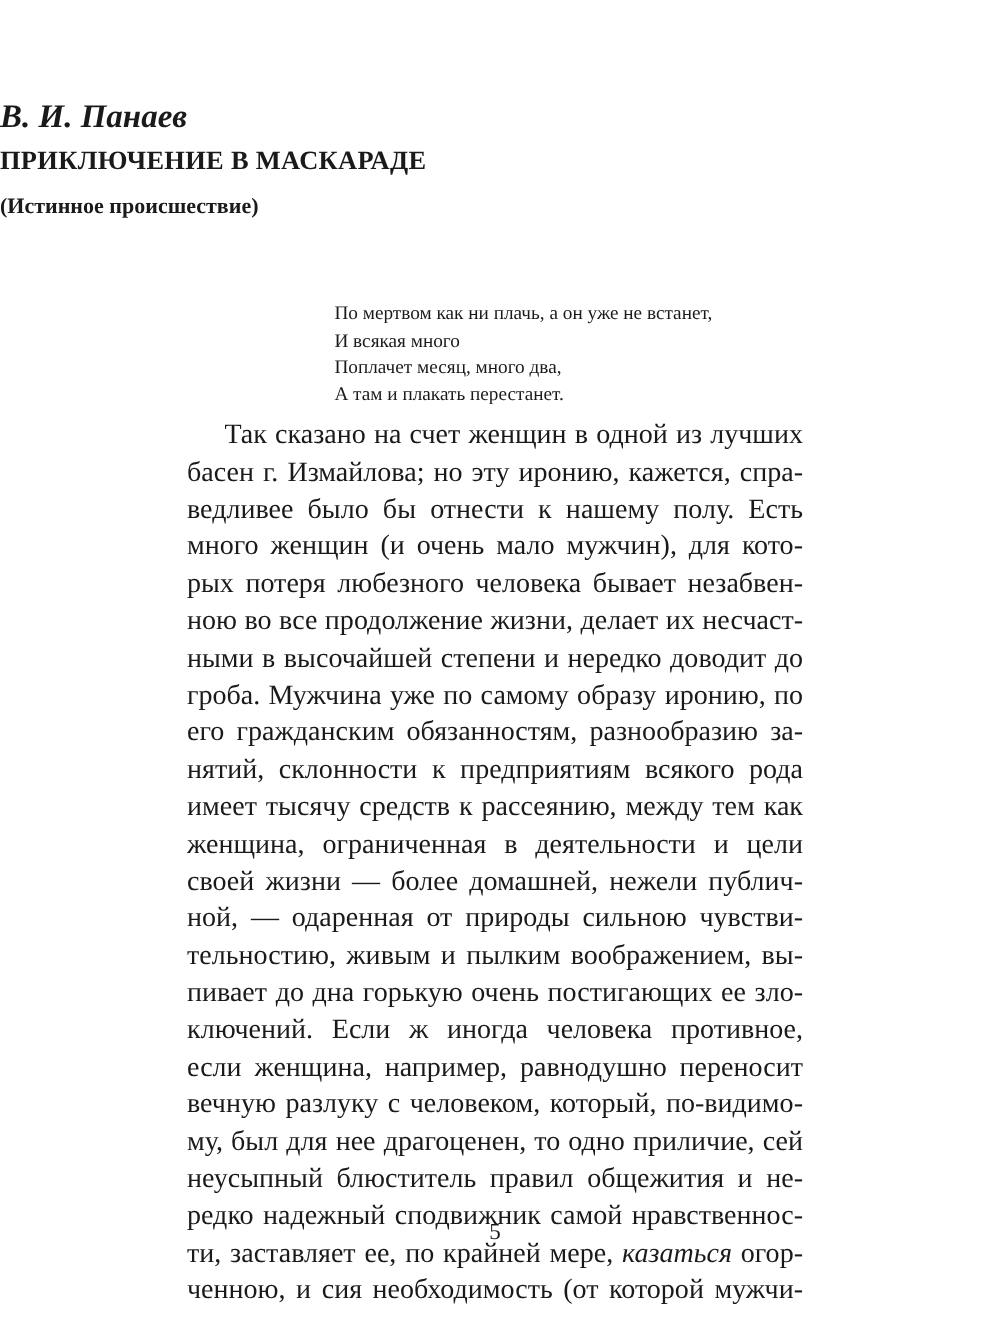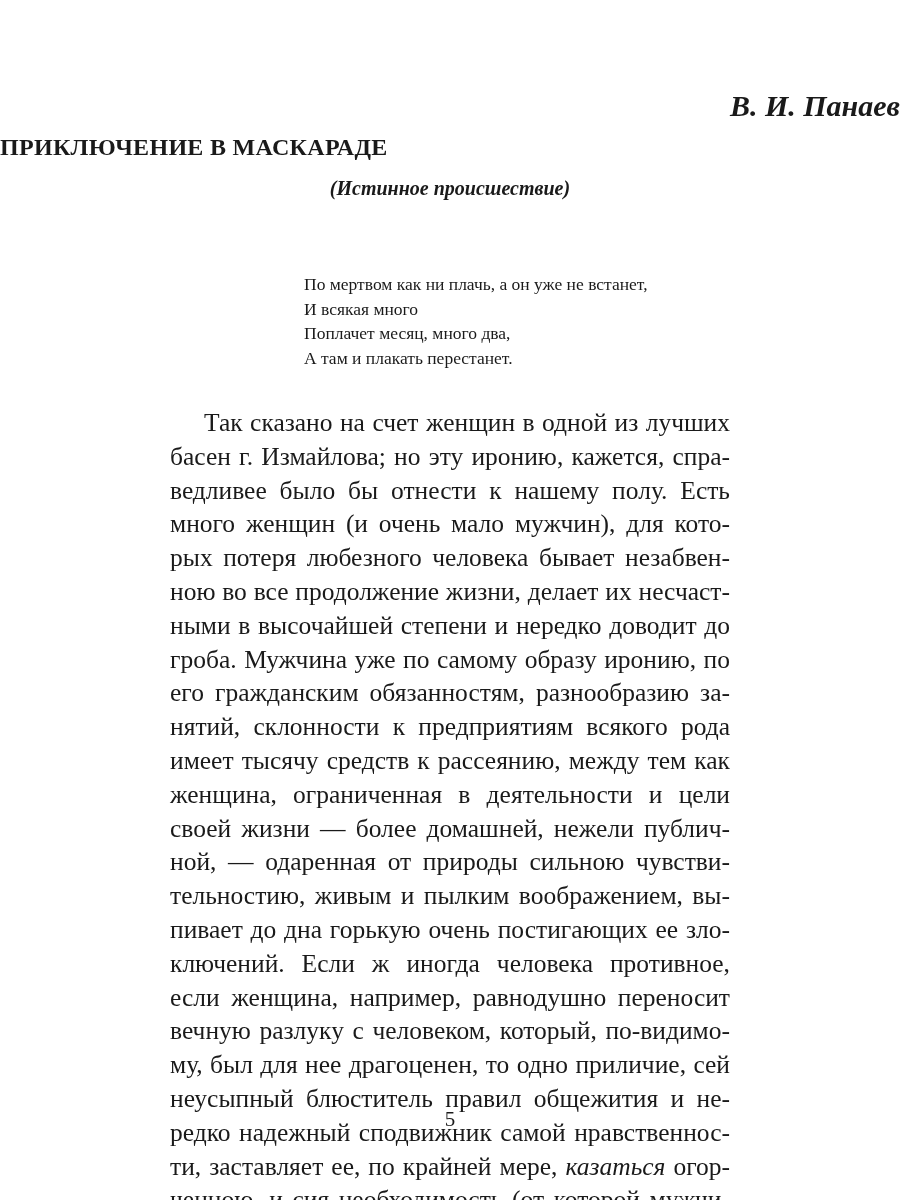--- a/index.html
+++ b/index.html
@@ -1,46 +1,46 @@
 <!DOCTYPE html>
 <html><head>
 <meta charset="utf-8">
 <style>
   html, body { margin: 0; padding: 0; background: #ffffff; }
   body {
     width: 900px; height: 1200px; position: relative; overflow: hidden;
     font-family: "Liberation Serif", "DejaVu Serif", serif; color: #1a1a1a;
   }
   .author {
-    position: absolute; top: 86px; left: 0; width: 900px; text-align: right;
+    position: absolute; top: 86px; left: 0; width: 900px; text-align: left;
     font-size: 30px; font-weight: bold; font-style: italic; line-height: 40px;
   }
   .title {
     position: absolute; top: 130px; left: 0; width: 900px; text-align: left;
     font-size: 24px; font-weight: bold; line-height: 34px; letter-spacing: 0.3px;
   }
   .subtitle {
-    position: absolute; top: 174px; left: 0; width: 900px; text-align: center;
-    font-size: 20px; font-weight: bold; font-style: italic; line-height: 28px;
+    position: absolute; top: 174px; left: 0; width: 900px; 
+    font-size: 20px; font-weight: bold; line-height: 28px;
   }
   .epigraph {
     position: absolute; top: 272px; left: 304px; width: 440px;
     font-size: 17.5px; line-height: 24.5px;
   }
   .epigraph div { white-space: nowrap; }
   .body-text {
     position: absolute; top: 378px; left: 170px; width: 560px;
     font-size: 25.5px; line-height: 33.8px;
   }
   .body-text .line {
     display: block; text-align: justify; text-align-last: justify; white-space: nowrap;
     height: 33.8px;
   }
   .body-text .line.indent { padding-left: 34px; }
-  .body-text .line .inner { display: inline-block; width: 100%; text-align: justify; text-align-last: justify; white-space: normal; margin-top: 28px; }
+  .body-text .line .inner { display: inline-block; width: 100%; text-align: justify; text-align-last: justify; white-space: normal; }
   .body-text .line.indent .inner { width: calc(100% - 0px); }
   .page-number {
     position: absolute; top: 1104px; left: 0; width: 900px; text-align: center;
     font-size: 21px; line-height: 30px;
   }
   em { }
 </style>
 </head>
 <body>
 

